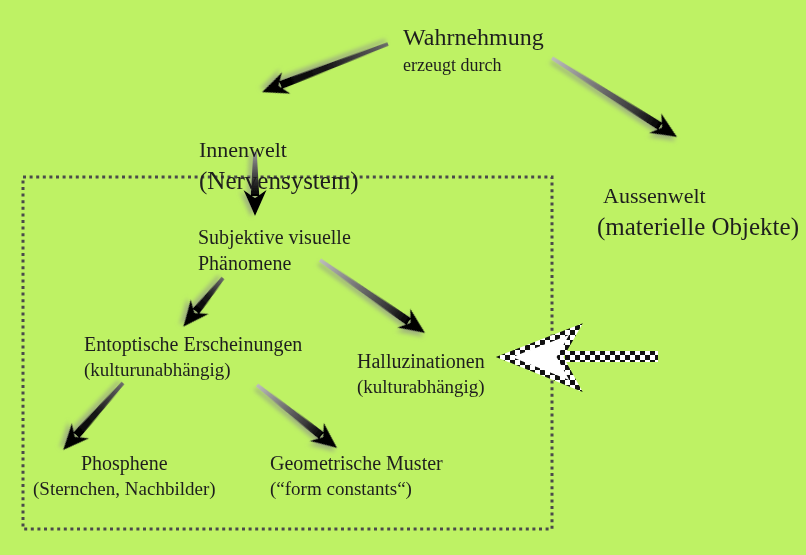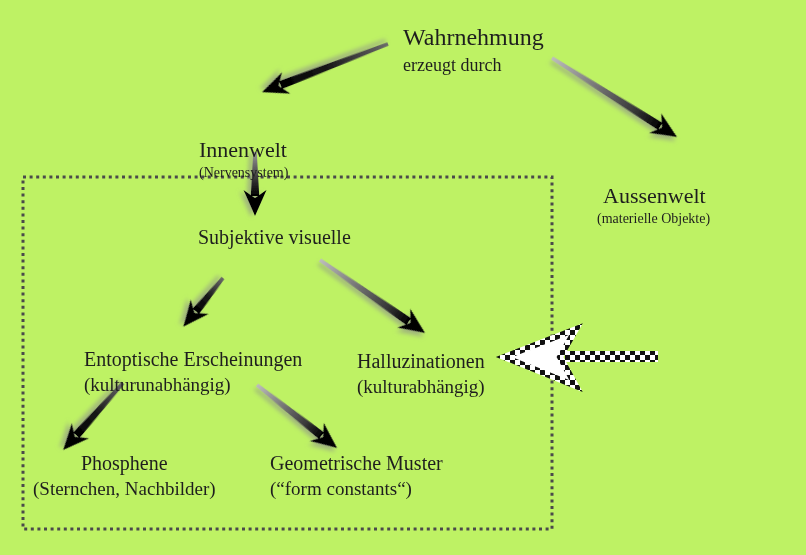--- a/index.html
+++ b/index.html
@@ -11,21 +11,21 @@
     color:#1e1e1e;
     overflow:hidden;
   }
   .layer{position:absolute;left:0;top:0;}
   .node{position:absolute;white-space:nowrap;line-height:1.32;}
   .t1{font-size:20px;}
   .t2{font-size:19px;}
   .node.big .t1{font-size:24px;}
   .node.big .t2{font-size:18px;}
   .node.mid .t1{font-size:22px;margin-top:36px;}
-  .node.mid .t2{font-size:14px;text-align:right;}
+  .node.mid .t2{font-size:25px;text-align:right;}
 </style>
 </head>
 <body>
 
 <div class="canvas">
 
   <svg class="layer" width="806" height="555" viewBox="0 0 806 555">
     <defs>
       <linearGradient id="gradDark" x1="0" y1="0" x2="1" y2="0">
         <stop offset="0" stop-color="#6a6a6a"></stop>
@@ -105,23 +105,24 @@
     <div class="t2">(Nervensystem)</div>
   </div>
 
   <div class="node mid" style="left:597px;top:145px;">
     <div class="t1" style="padding-left:6px;">Aussenwelt</div>
     <div class="t2">(materielle Objekte)</div>
   </div>
 
   <div class="node" style="left:198px;top:224px;">
     <div class="t1">Subjektive visuelle</div>
+    <div class="t1">Phänomene</div>
   </div>
 
-  <div class="node" style="left:84px;top:346px;">
+  <div class="node" style="left:84px;top:331px;">
     <div class="t1">Entoptische Erscheinungen</div>
     <div class="t2">(kulturunabhängig)</div>
   </div>
 
   <div class="node" style="left:357px;top:348px;">
     <div class="t1">Halluzinationen</div>
     <div class="t2">(kulturabhängig)</div>
   </div>
 
   <div class="node" style="left:33px;top:450px;text-align:center;">

